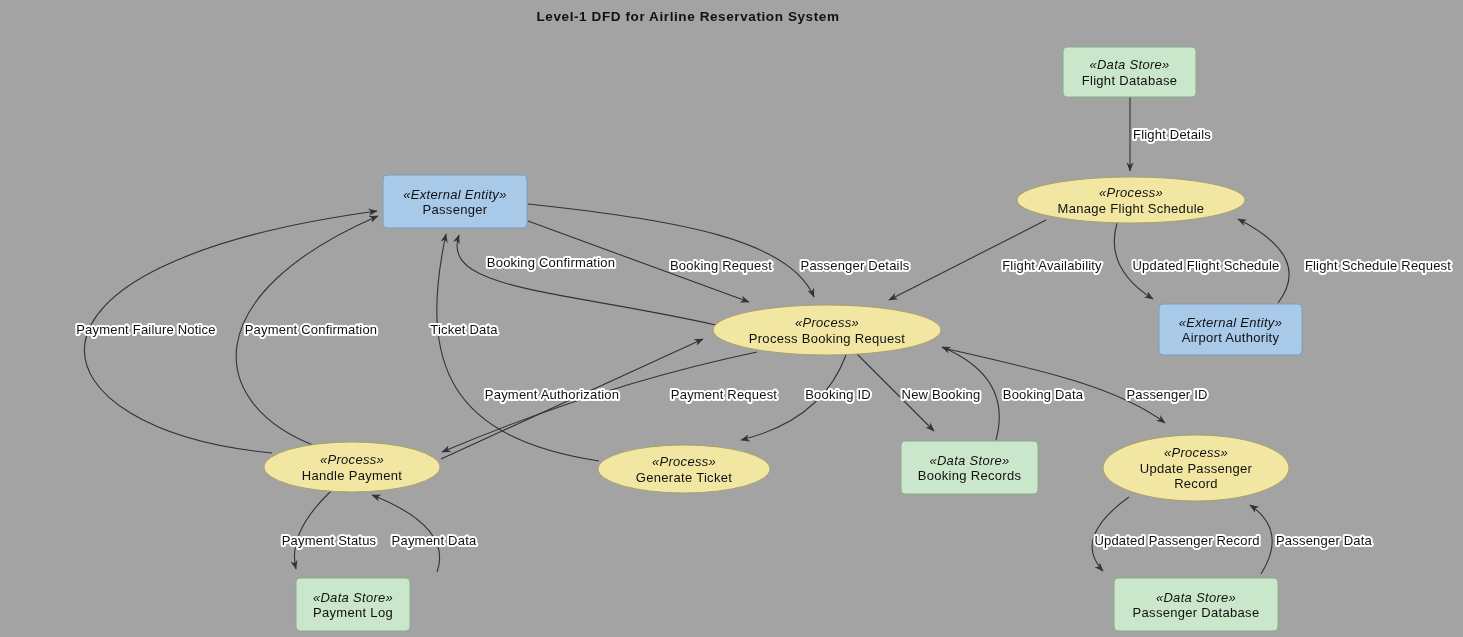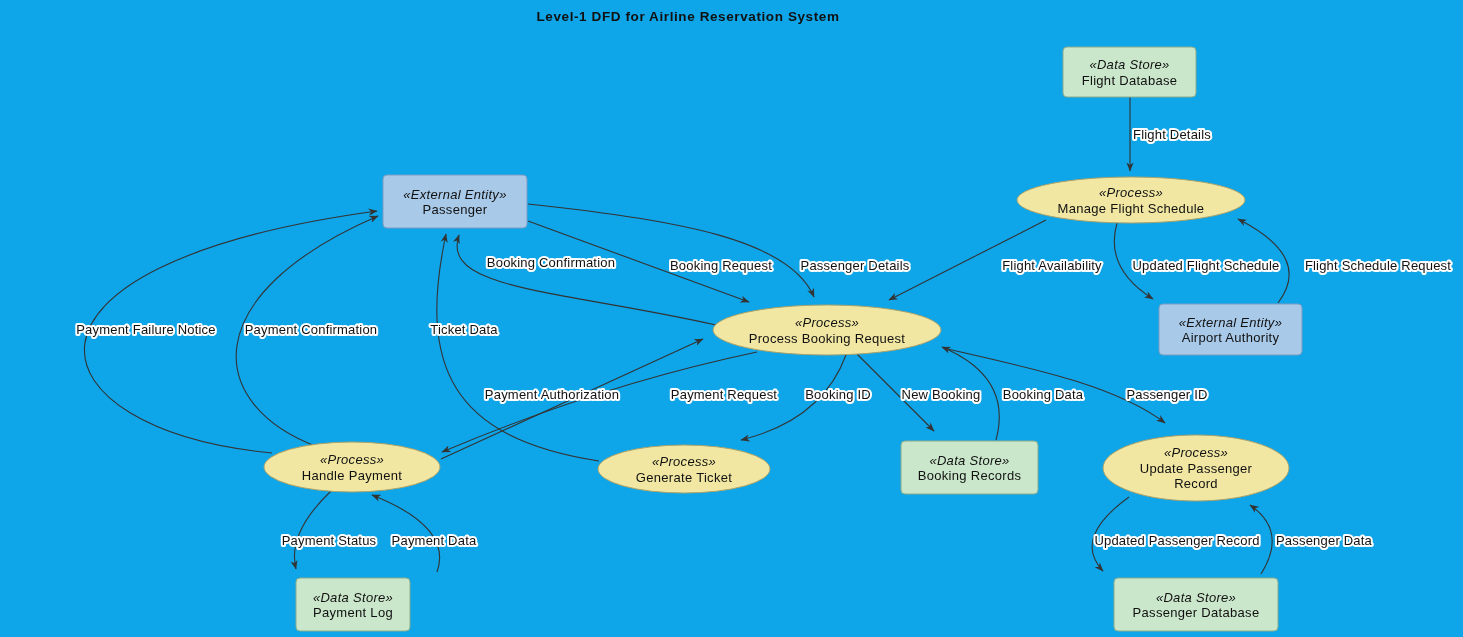--- a/index.html
+++ b/index.html
@@ -1,16 +1,16 @@
 <!DOCTYPE html>
 <html><head>
 <meta charset="utf-8">
 <style>
   html,body{margin:0;padding:0;background:#ffffff;}
-  #stage{position:relative;width:1463px;height:637px;background:#0ea5e9;overflow:hidden;}
+  #stage{position:relative;width:1463px;height:637px;background:#a3a3a3;overflow:hidden;}
   svg{display:block;}
   .edge{stroke:#333333;stroke-width:1.1;fill:none;}
   .shape{stroke-width:1;}
   .process{fill:#f1e7a3;stroke:#a9a26a;}
   .data_store{fill:#cbe7cb;stroke:#8aab8a;}
   .external_entity{fill:#a9c9e9;stroke:#7b9cc2;}
   .node-text{font:13px "Liberation Sans",sans-serif;fill:#111111;letter-spacing:.3px;}
   .stereotype{font-style:italic;}
   .edge-label{font:13px "Liberation Sans",sans-serif;fill:#111111;letter-spacing:.2px;
               paint-order:stroke;stroke:#ffffff;stroke-width:4px;stroke-linejoin:round;}

